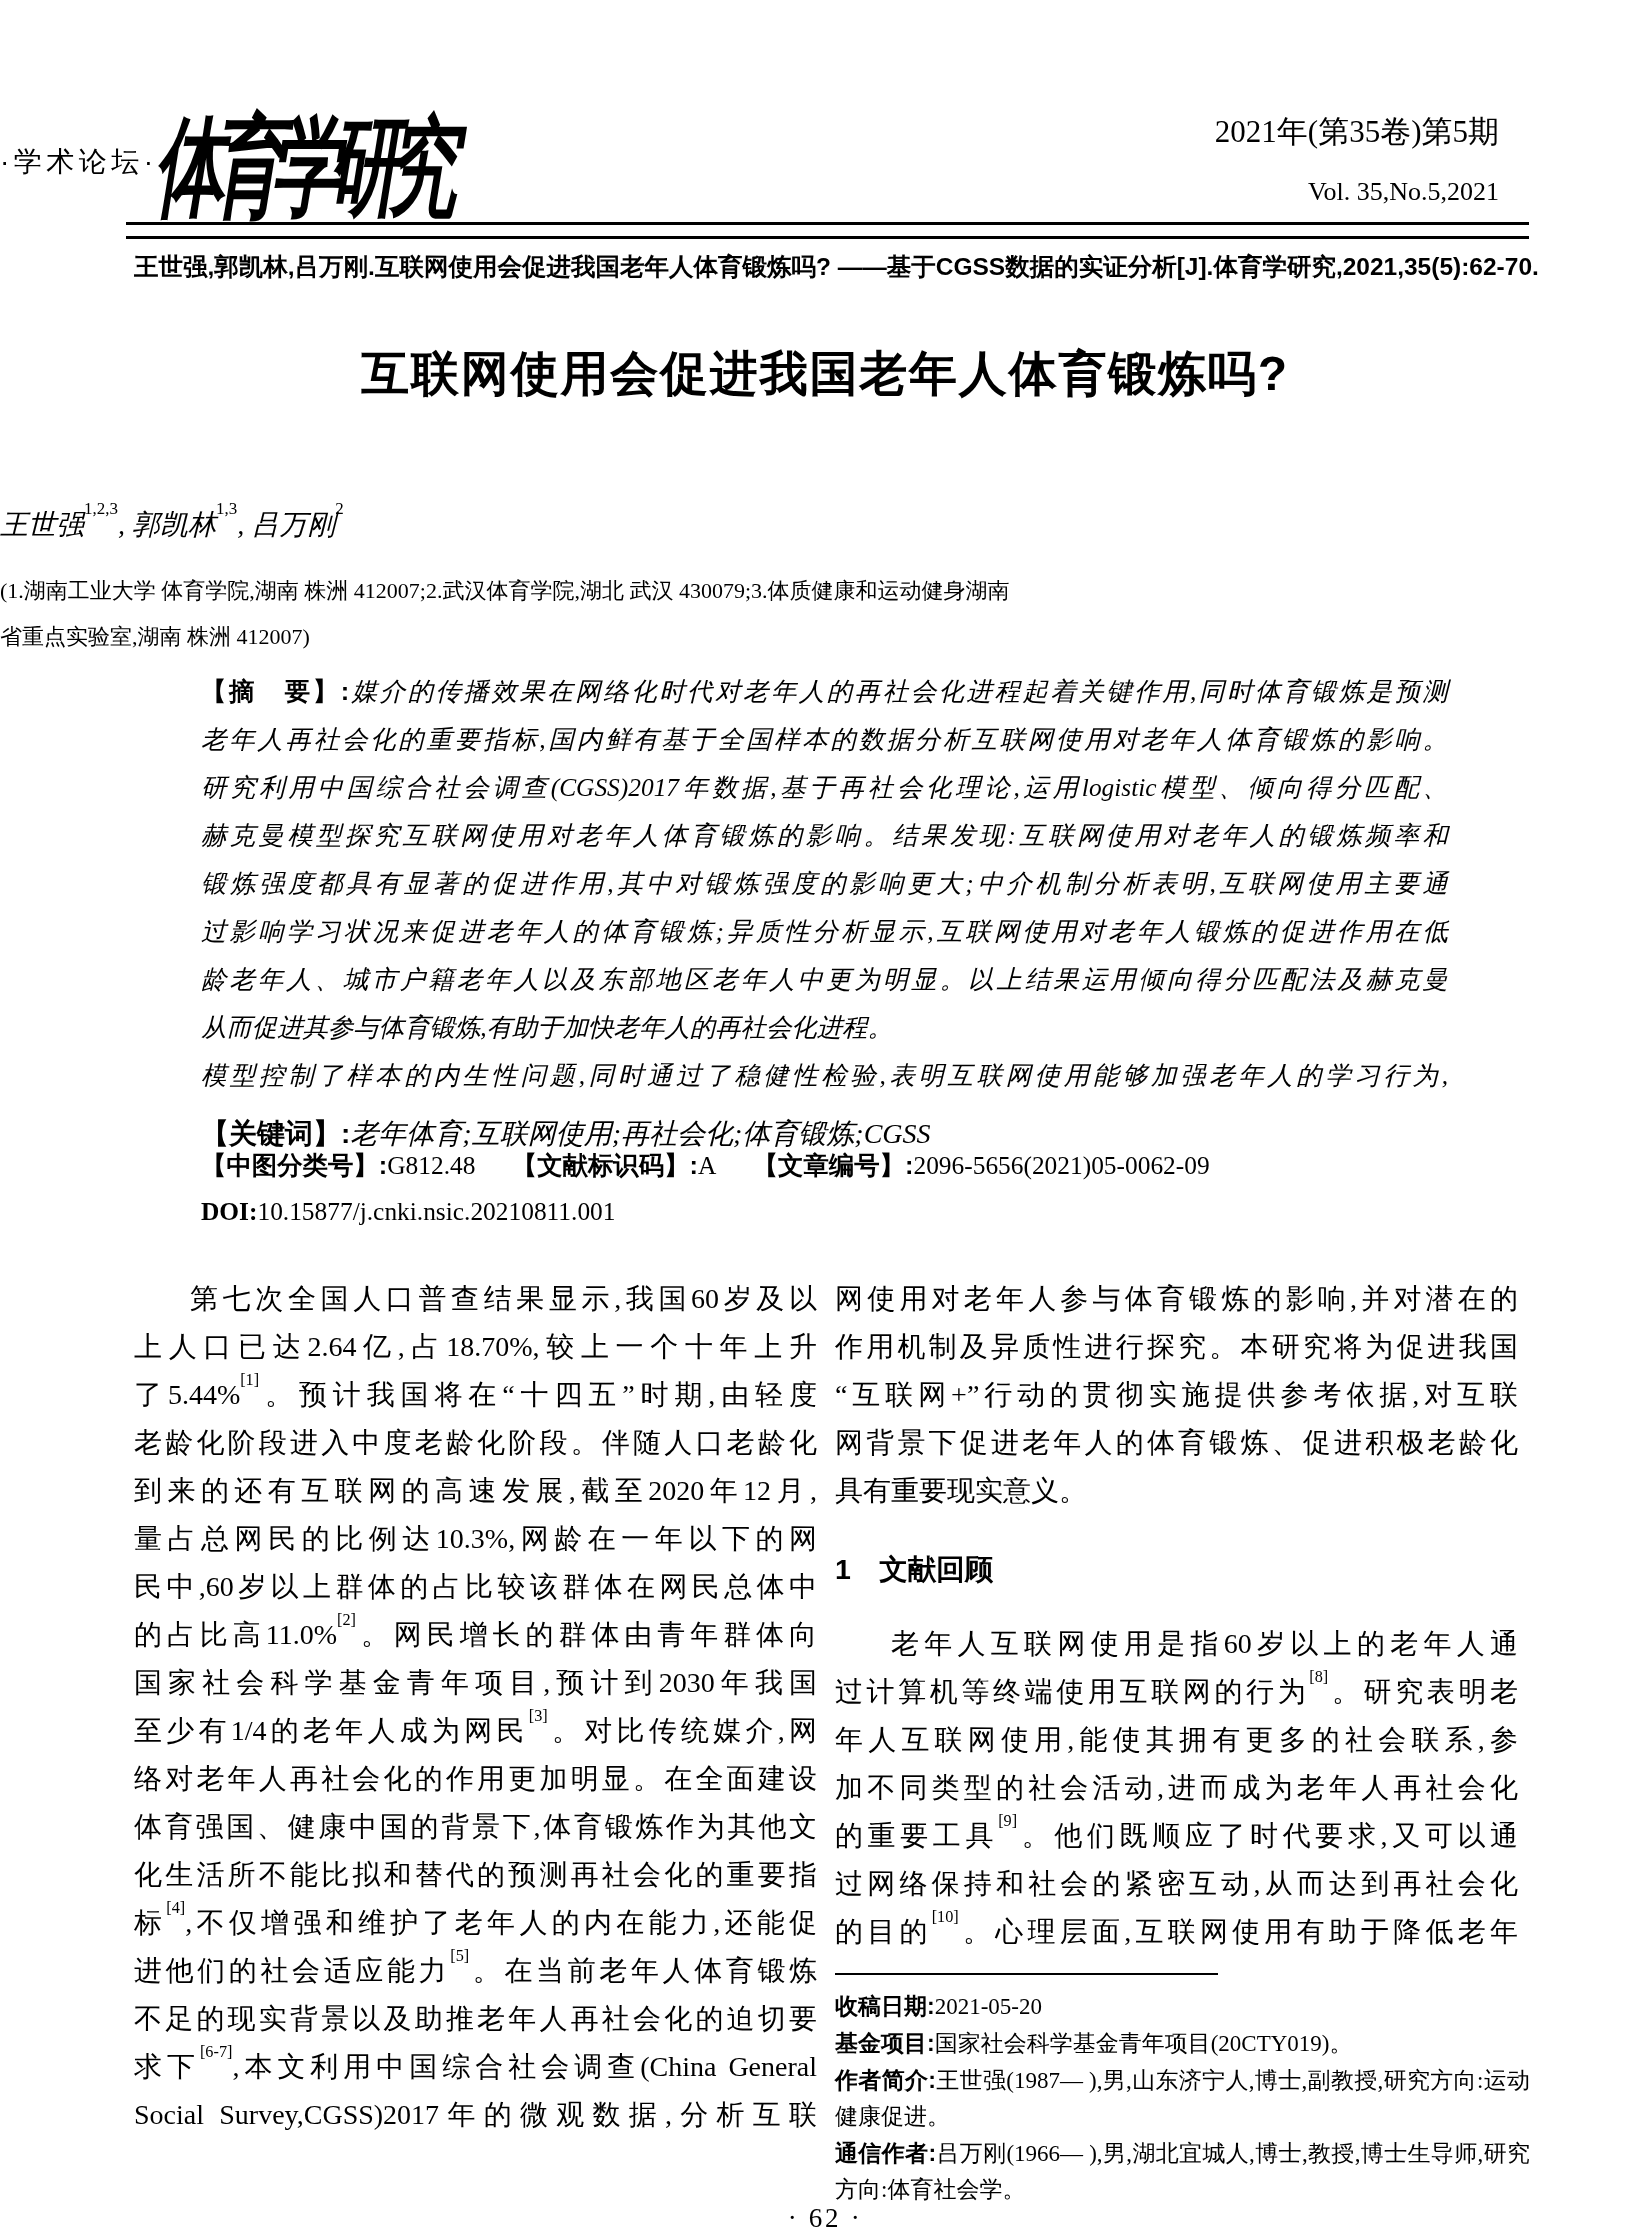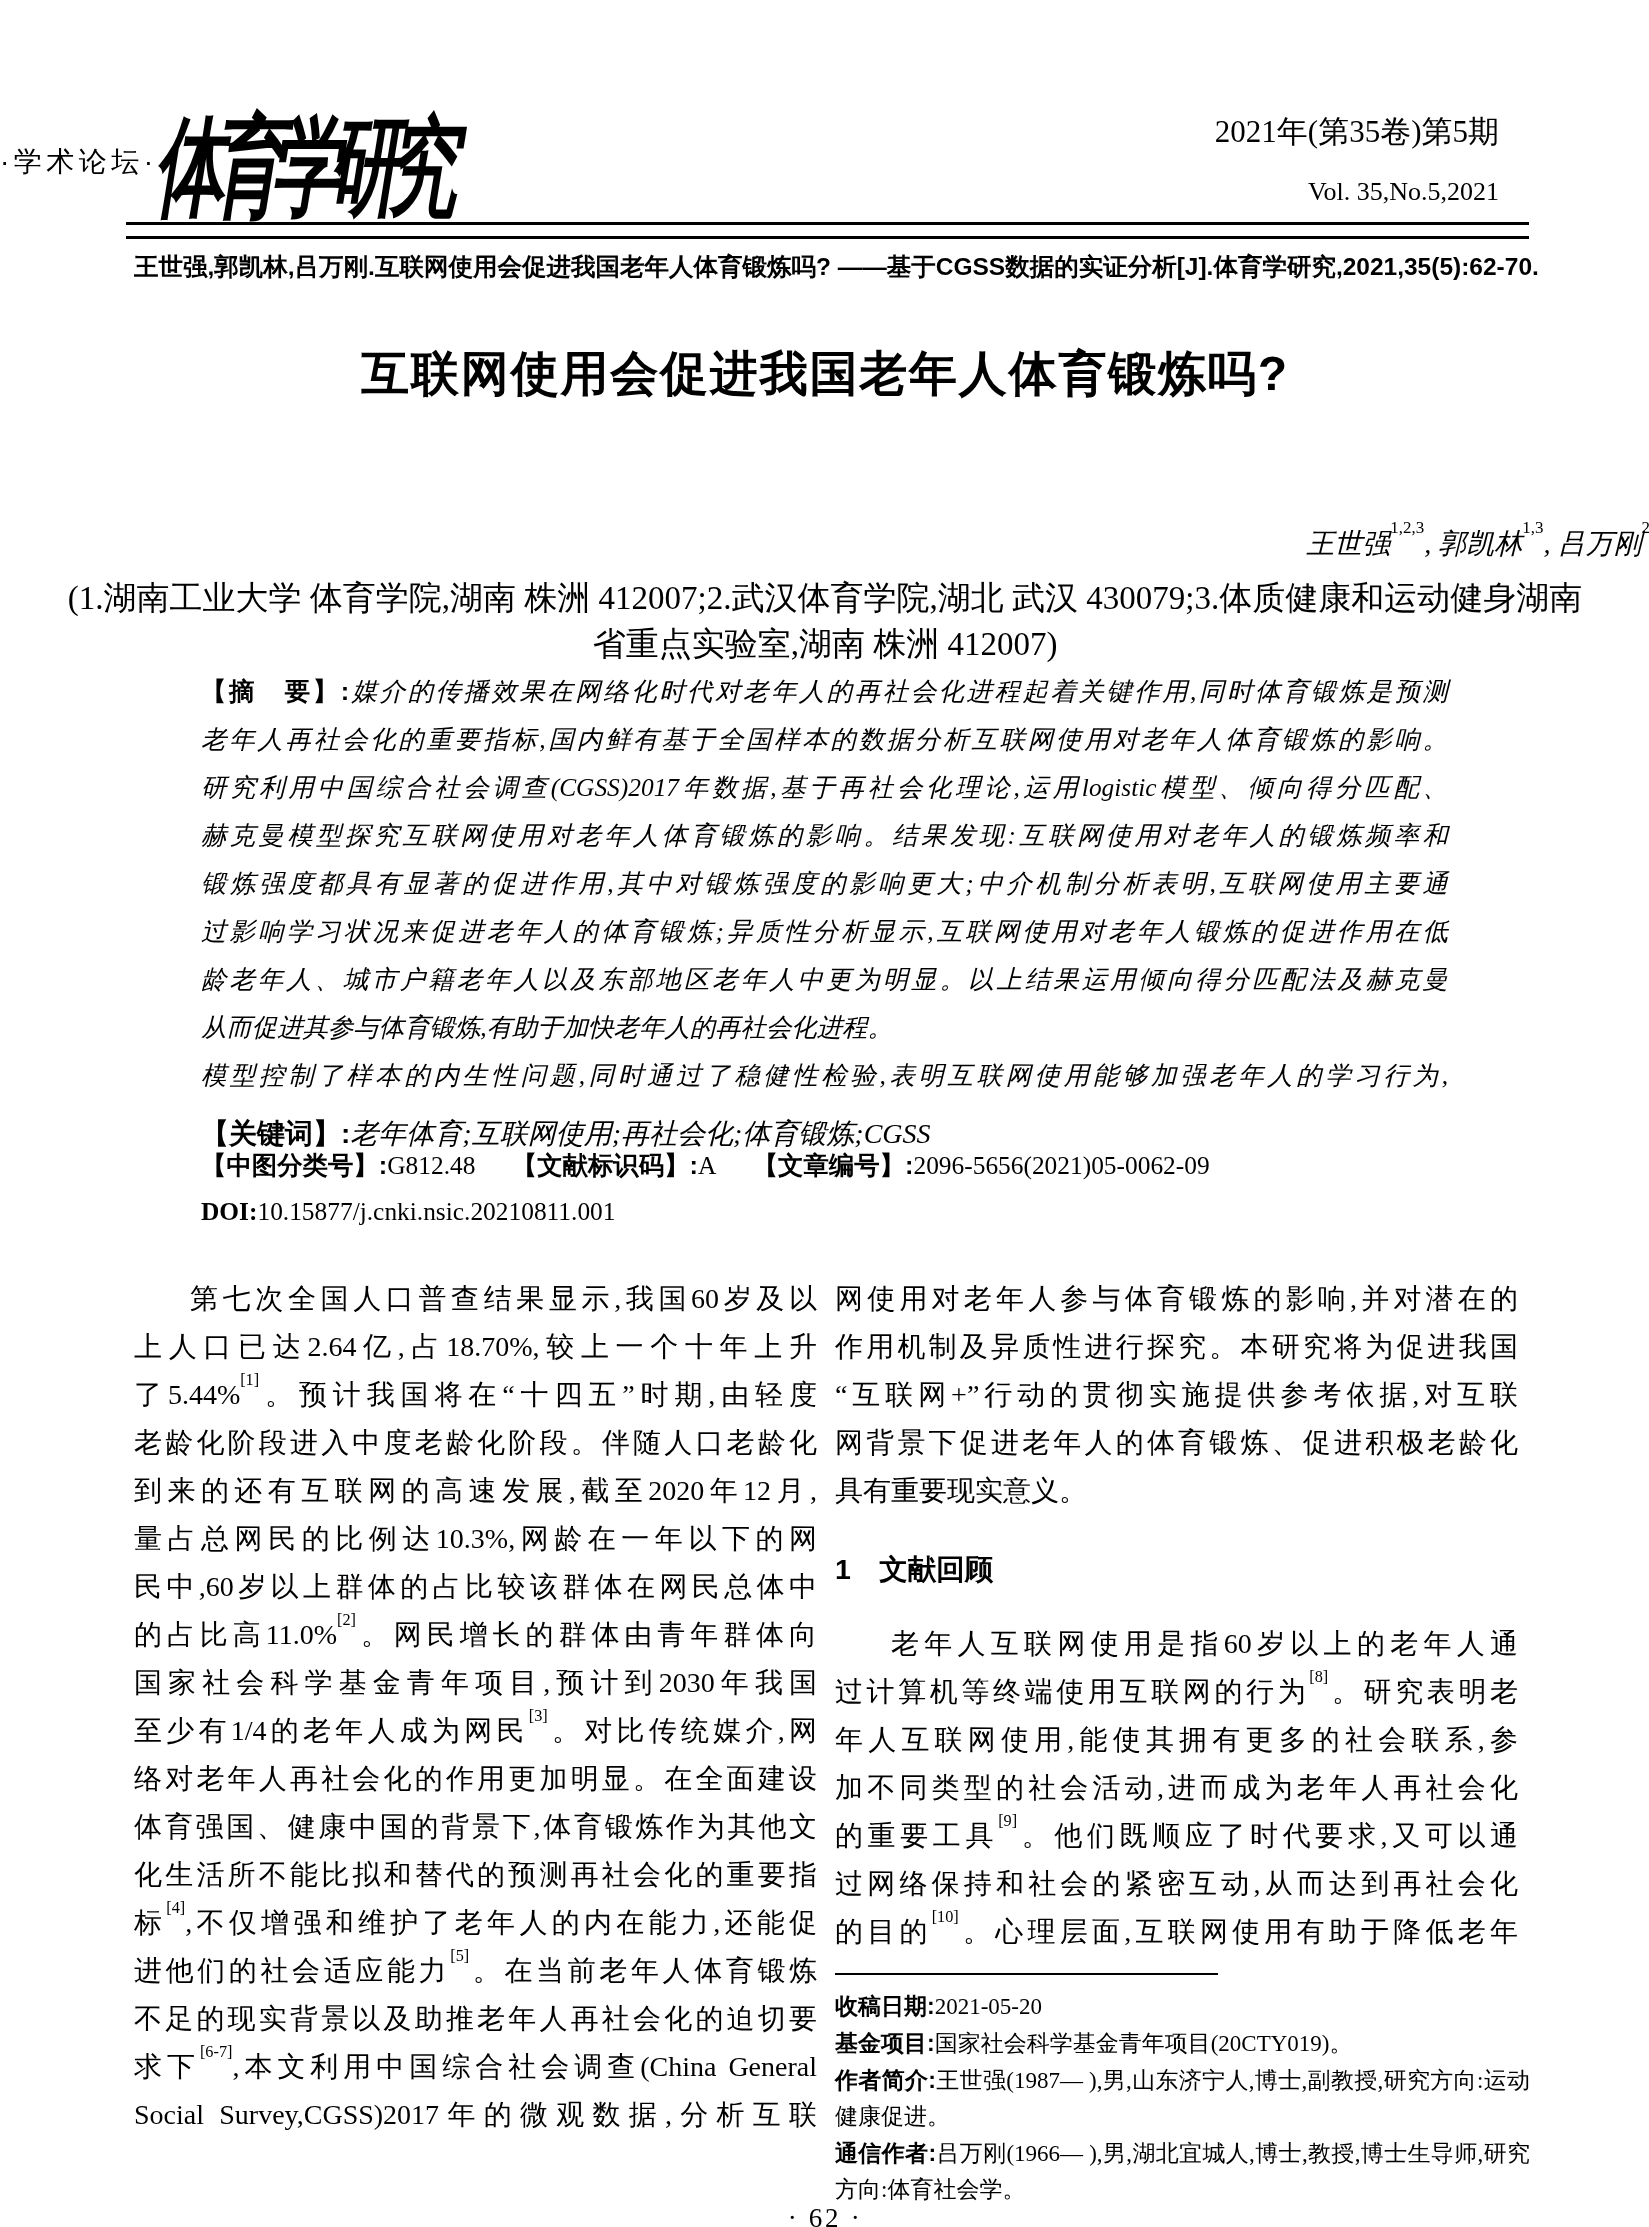--- a/index.html
+++ b/index.html
@@ -29,24 +29,24 @@
   .citation {
     position:absolute; left:134px; top:249px; width:1394px;
     font-size:24.5px; line-height:35px; font-weight:700; white-space:nowrap;
   }
 
   
   .title { position:absolute; left:0; right:0; top:342px; text-align:center;
            font-size:48px; font-weight:700; letter-spacing:1.8px; }
   .subtitle { position:absolute; left:0; right:0; top:436px; text-align:center;
               font-size:35px; font-style:italic; letter-spacing:0.9px; }
-  .authors { position:absolute; left:0; right:0; top:525px; text-align:right;
+  .authors { position:absolute; left:0; right:0; top:506px; text-align:left;
              font-size:28px; font-style:italic; }
   .authors sup { font-style:normal; font-size:17px; }
-  .affil { position:absolute; left:0; right:0; text-align:center; font-size:33px; }
+  .affil { position:absolute; left:0; right:0; font-size:22px; }
   .affil1 { top:576px; }
   .affil2 { top:622px; }
 
   
   .abstract { position:absolute; left:201px; top:667px; width:1247px; }
   .ab-ln { font-size:25.4px; line-height:48px; height:48px; font-style:italic;
            text-align:justify; text-align-last:justify; white-space:nowrap; }
   .ab-ln.noj { text-align-last:left; }
   .lab { font-style:normal; font-weight:700; font-family:"Liberation Sans","DejaVu Sans",sans-serif; }
   .kw-line { position:absolute; left:201px; top:1115px; width:1247px;

